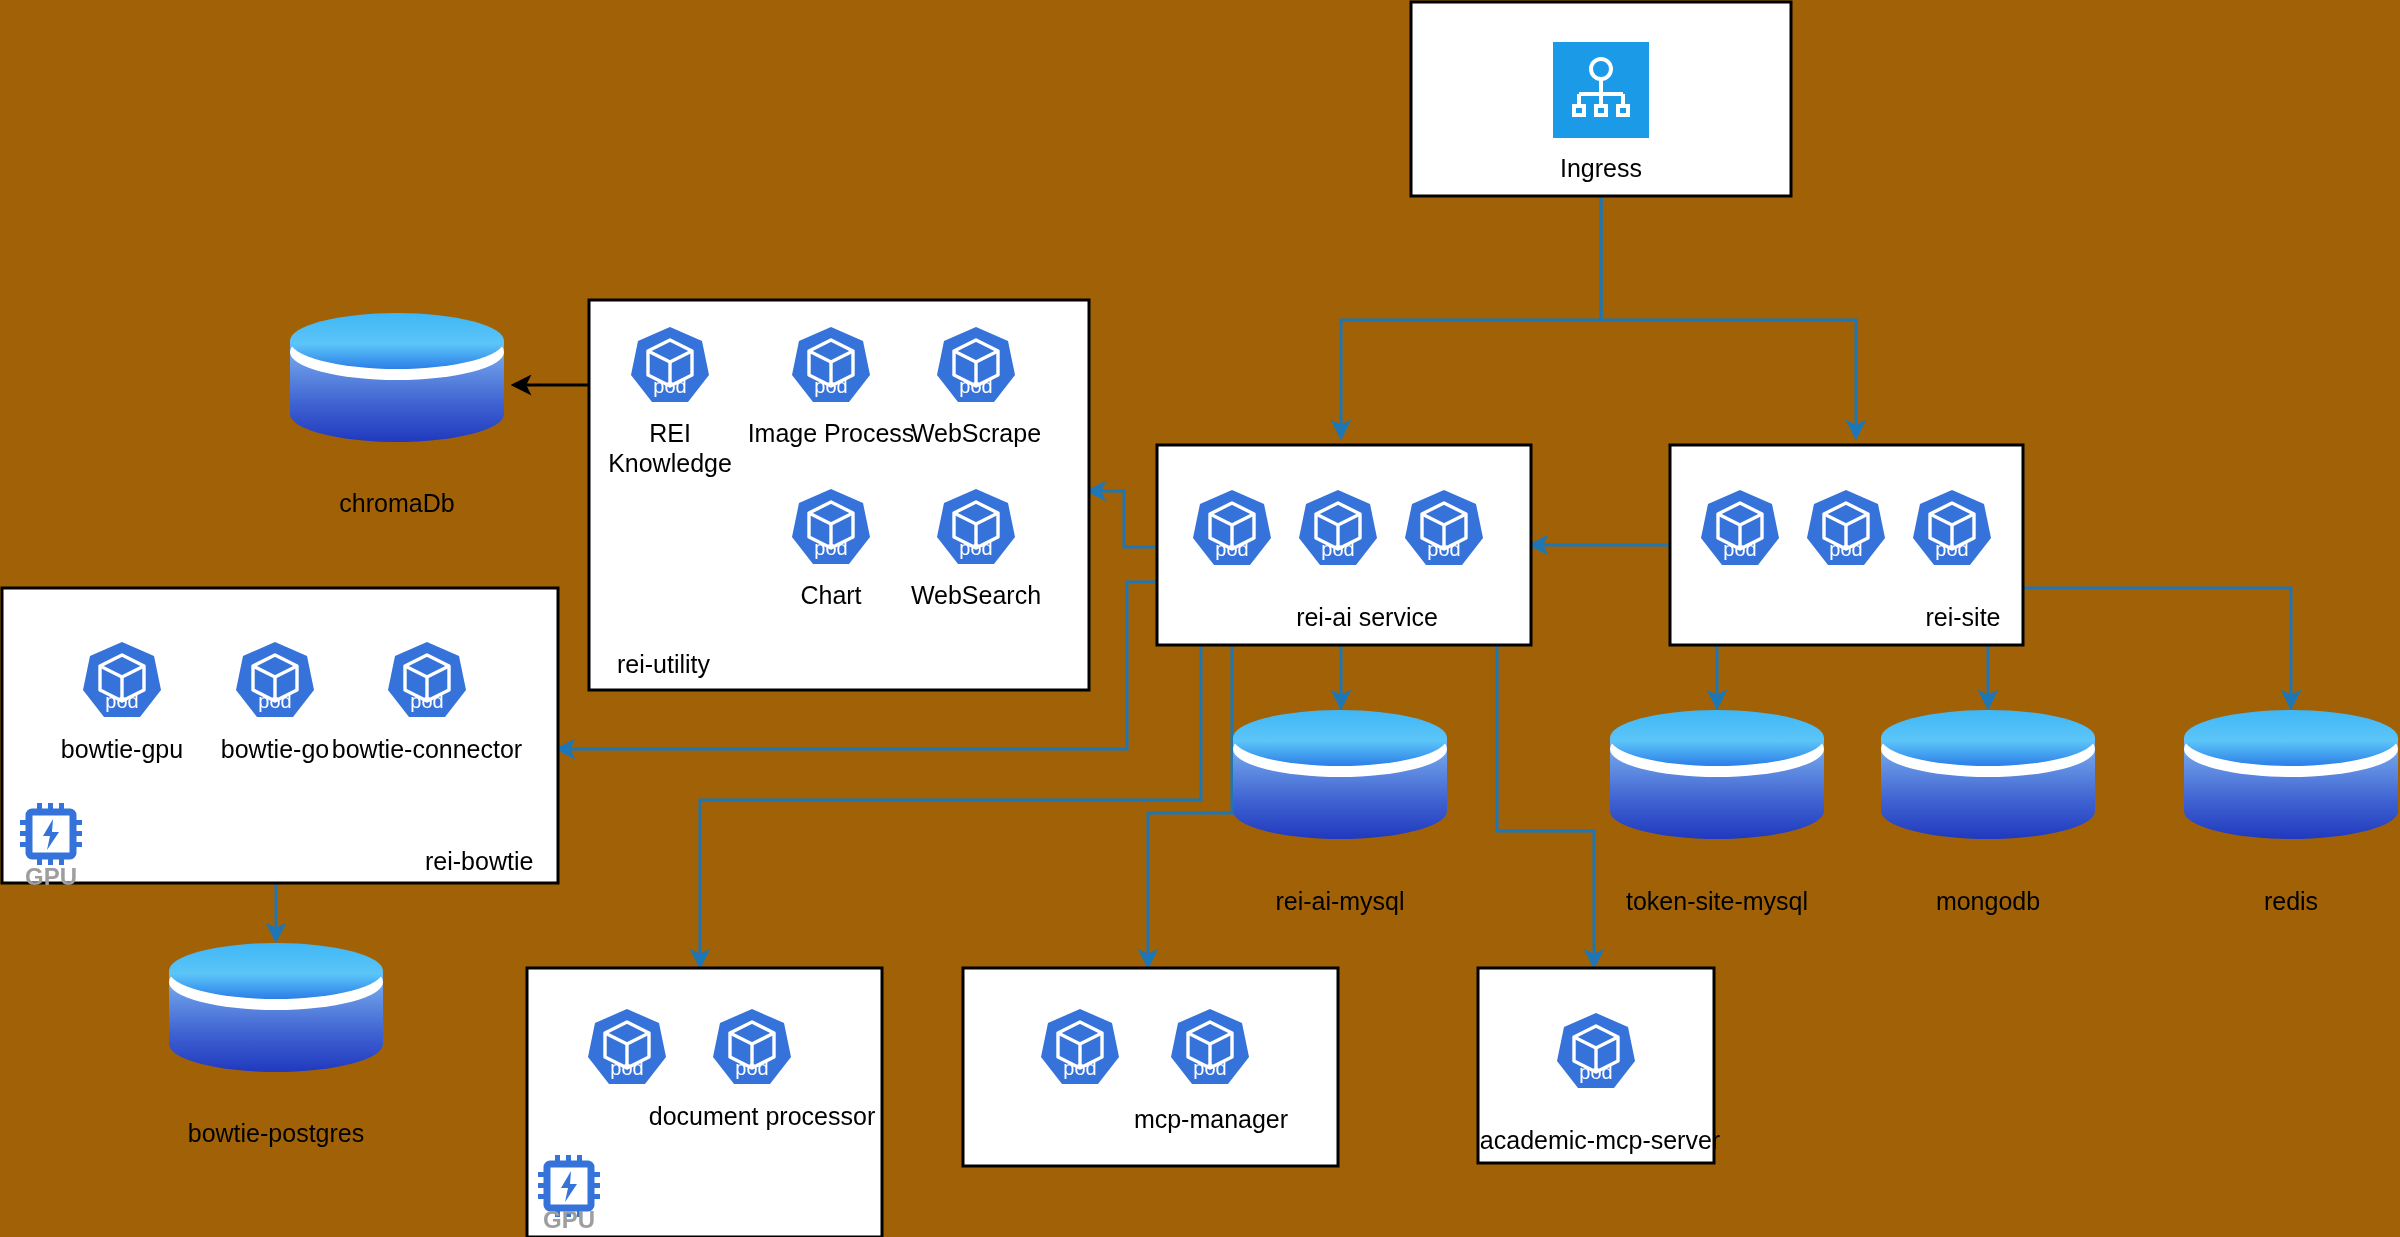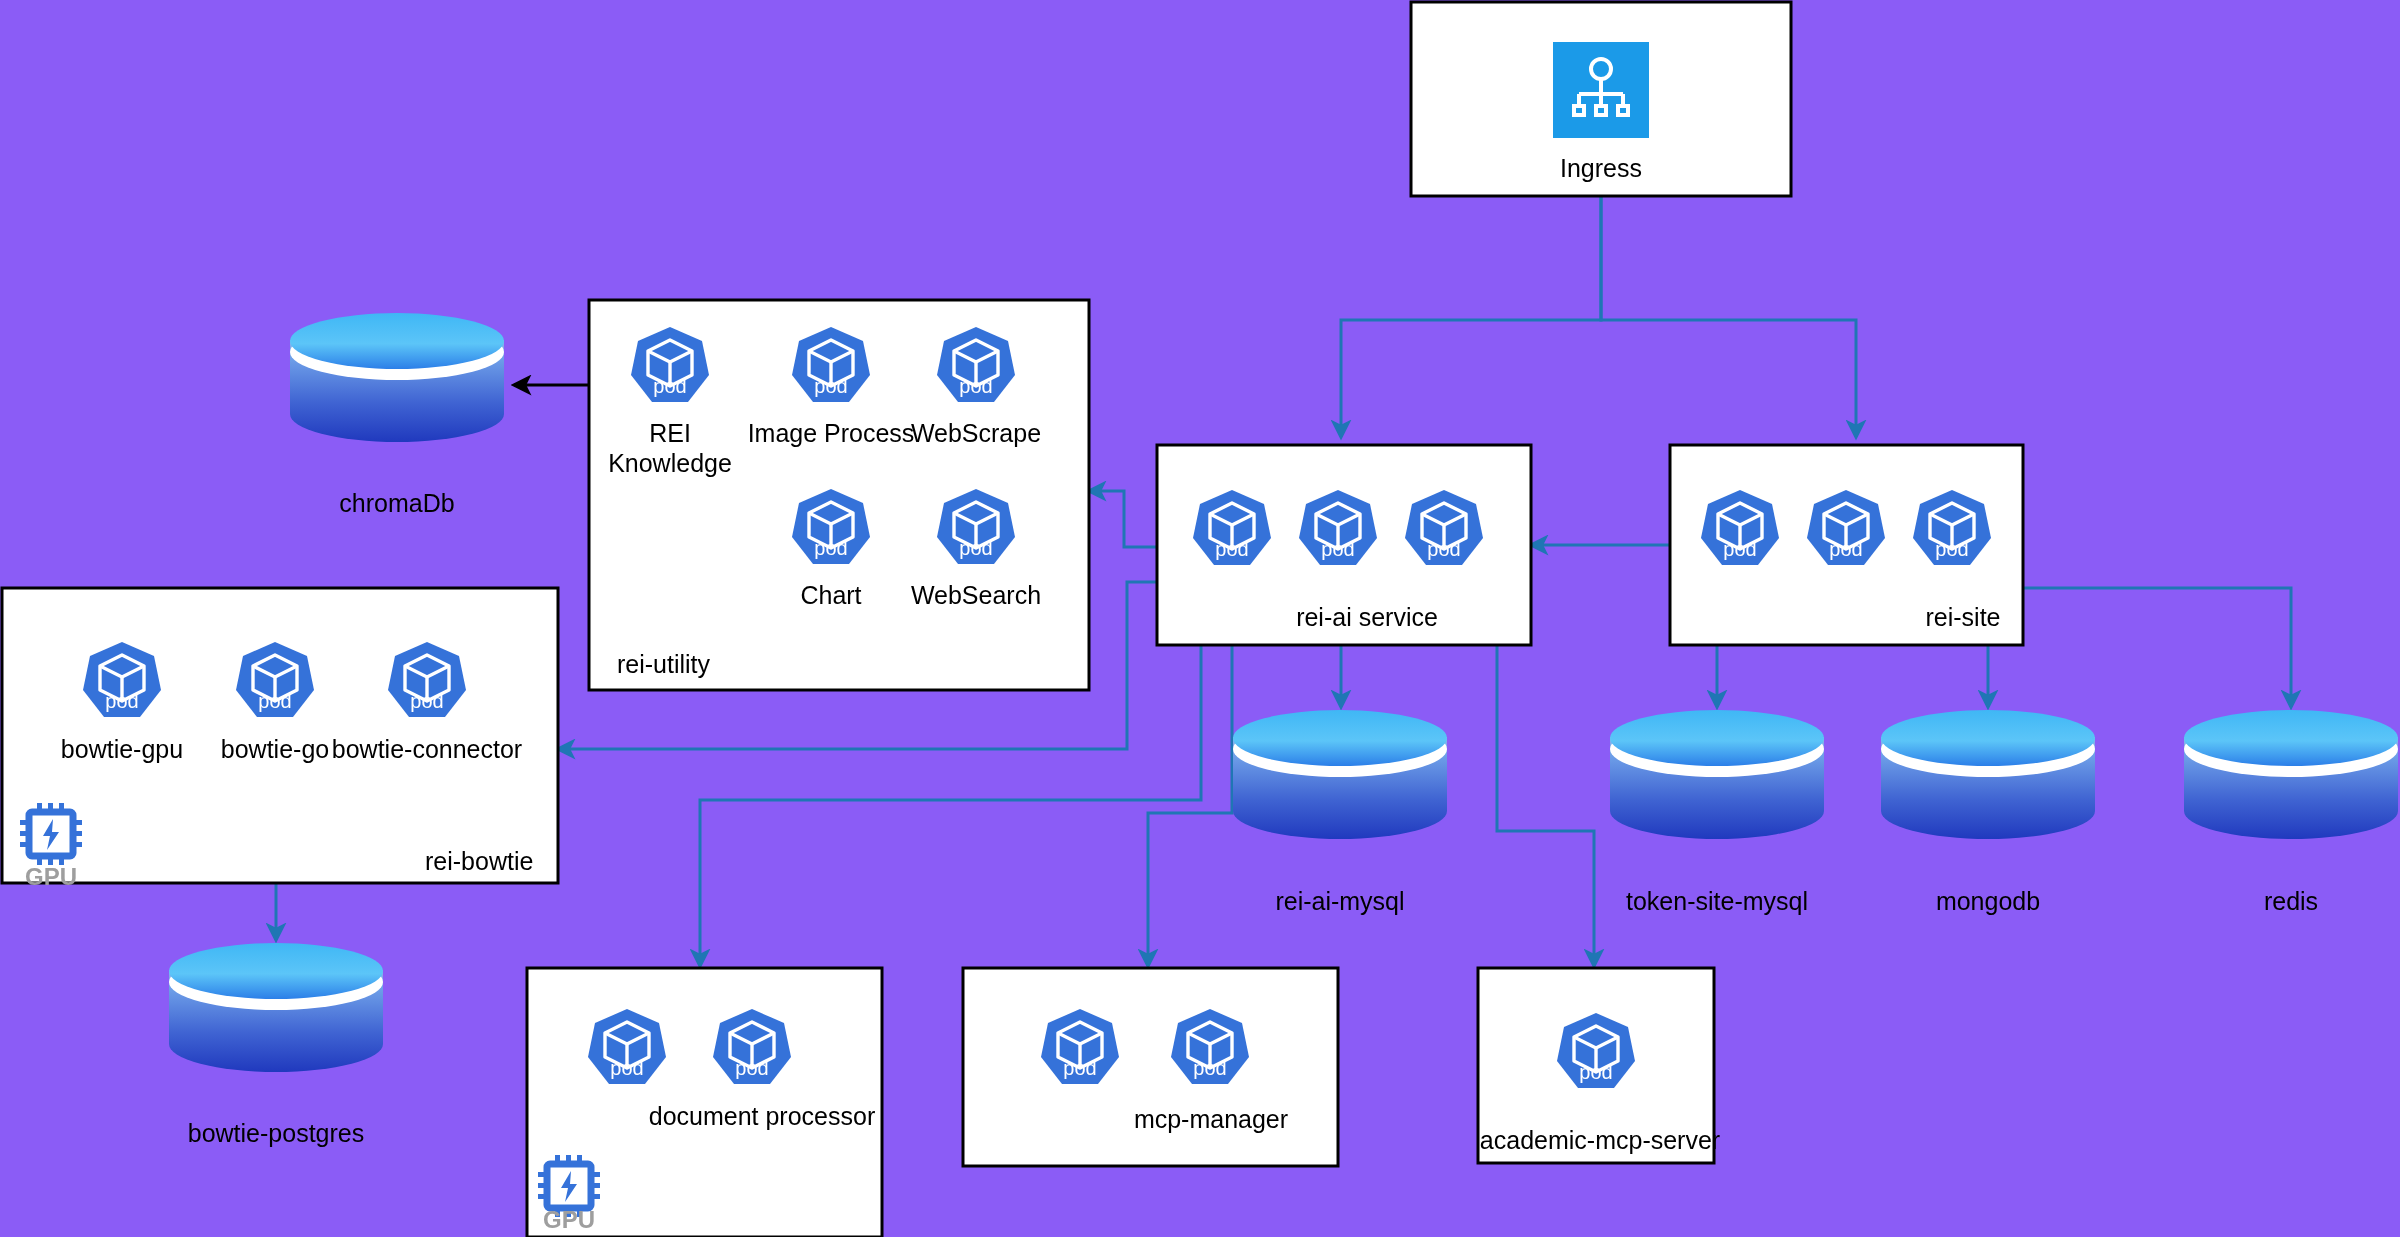--- a/index.html
+++ b/index.html
@@ -10,21 +10,21 @@
   body {
     width: 2400px;
     height: 1237px;
     font-family: "Liberation Sans", sans-serif;
     overflow: hidden;
   }
   #diagram-root {
     position: relative;
     width: 2400px;
     height: 1237px;
-    background: #8b5cf6;
+    background: #a16207;
   }
   svg.canvas {
     position: absolute;
     top: 0;
     left: 0;
     width: 2400px;
     height: 1237px;
   }
   .grp-box {
     fill: #ffffff;

